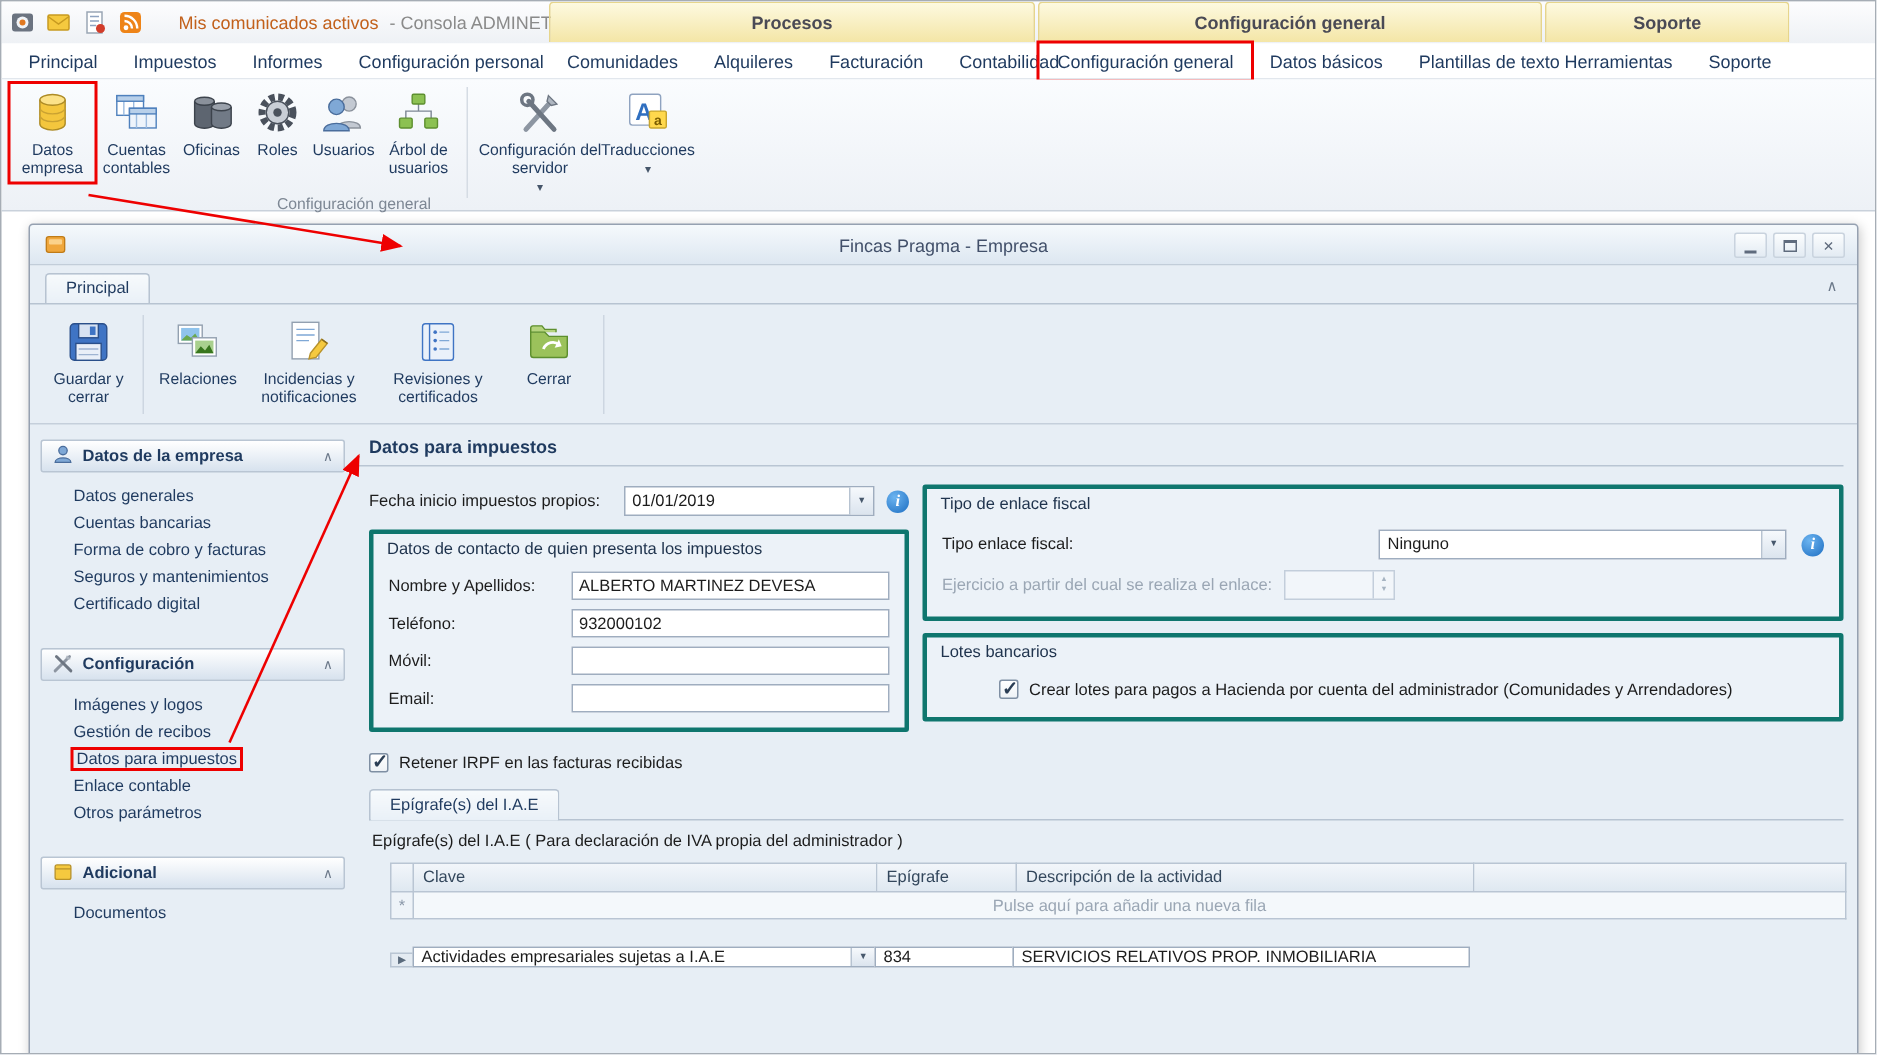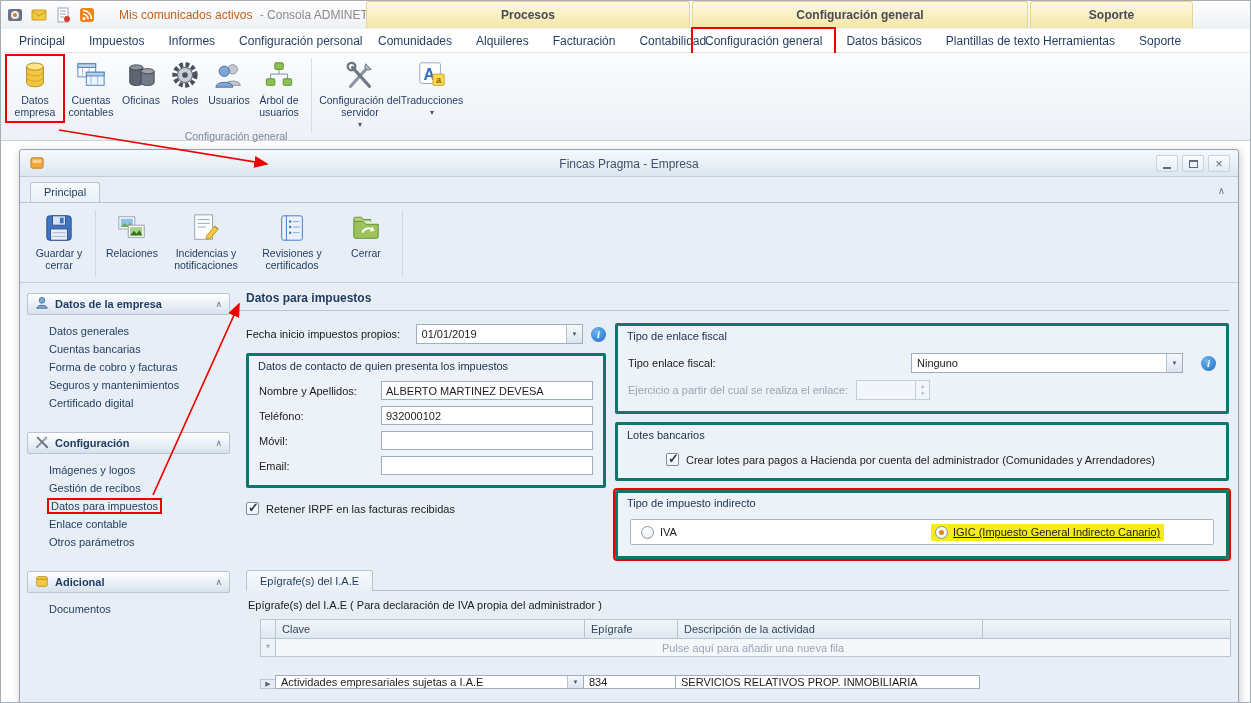--- a/index.html
+++ b/index.html
@@ -85,21 +85,21 @@
 .ghdr{padding:4px 9px 3px;color:#20344e;}
 .form-row{display:flex;align-items:center;margin:6px 10px;}
 .form-row .flabel{width:122px;flex:none;}
 .tin{flex:1;height:19px;border:1px solid #9fadbf;background:#fff;font-size:11px;padding:0 4px;color:#1c1c1c;font-family:"Liberation Sans",sans-serif;}
 
 .cbrow{display:flex;align-items:center;gap:7px;}
 .cb{width:13px;height:13px;flex:none;border:1px solid #7f8fa3;border-radius:2px;background:linear-gradient(#fff,#eef2f6);position:relative;}
 .cb.checked::after{content:"✓";position:absolute;left:1px;top:-3px;font-size:13px;font-weight:bold;color:#2b3e55;}
 .cblabel{color:#1c1c1c;}
 
-.enl-row1{display:flex;align-items:center;gap:18px;margin:8px 10px 7px;}
+.enl-row1{display:flex;align-items:center;gap:10px;margin:8px 10px 7px;}
 .enl-row1 .flabel{flex:1;}
 .combo-ninguno{width:272px;}
 .enl-row2{display:flex;align-items:center;gap:8px;margin:4px 10px 11px;}
 .dislabel{color:#9aa6b4;}
 .spin{width:74px;height:20px;border:1px solid #c3cedb;background:#f2f6fa;display:flex;}
 .spin .sval{flex:1;}
 .spin .sbtns{width:14px;border-left:1px solid #c3cedb;display:flex;flex-direction:column;align-items:center;justify-content:center;color:#a7b4c2;font-size:5px;line-height:1.4;}
 
 .lotes .cbrow{margin:9px 11px 12px;padding-left:37px;}
 
@@ -516,33 +516,20 @@
             </div>
 
             <div class="gbox lotes" style="margin-top:8px;">
               <div class="ghdr">Lotes bancarios</div>
               <div class="cbrow">
                 <span class="cb checked"></span>
                 <span class="cblabel">Crear lotes para pagos a Hacienda por cuenta del administrador (Comunidades y Arrendadores)</span>
               </div>
             </div>
 
-            <div class="gbox red-box" style="margin-top:9px;">
-              <div class="ghdr">Tipo de impuesto indirecto</div>
-              <div class="imp-box">
-                <span class="radio-opt opt-iva">
-                  <span class="rb"></span>
-                  <span class="rlabel">IVA</span>
-                </span>
-                <span class="opt-igic">
-                  <span class="rb checked"></span>
-                  <span class="rlabel">IGIC (Impuesto General Indirecto Canario)</span>
-                </span>
-              </div>
-            </div>
           </div>
         </div>
 
         <div class="iae">
           <span class="iae-tab">Epígrafe(s) del I.A.E</span>
           <div class="iae-body">
             <div class="iae-caption">Epígrafe(s) del I.A.E ( Para declaración de IVA propia del administrador )</div>
             <div class="grid">
               <div class="ghead">
                 <span class="hcell first w-ind"></span>

